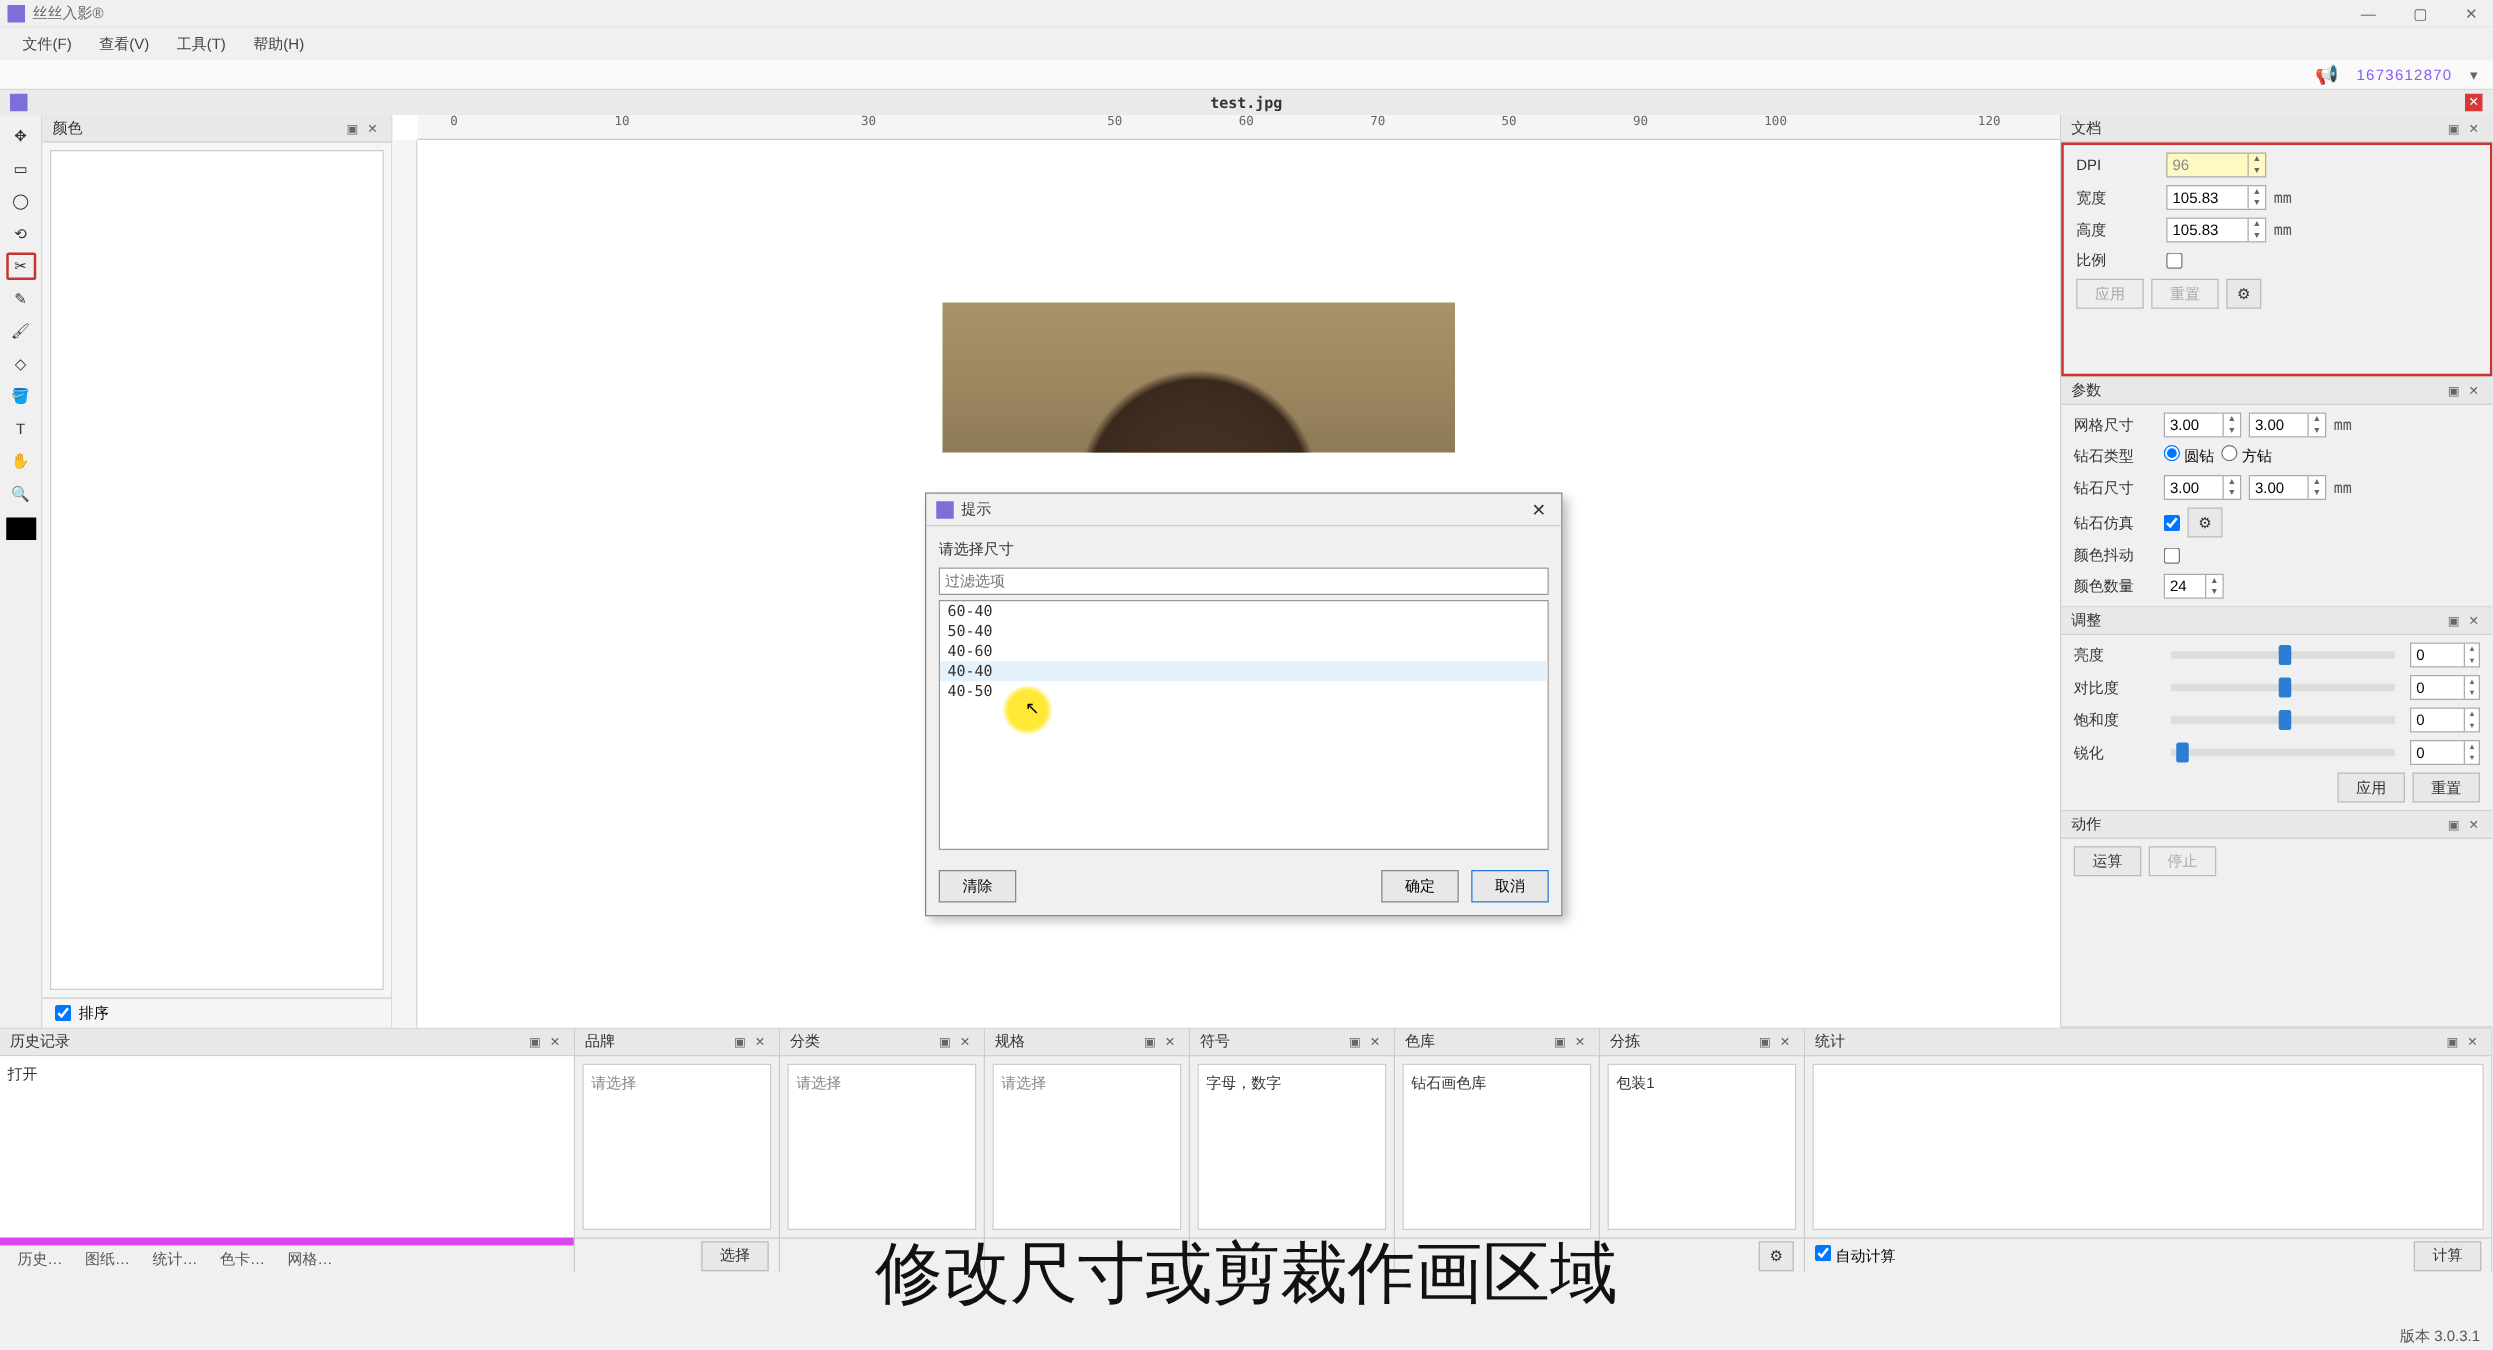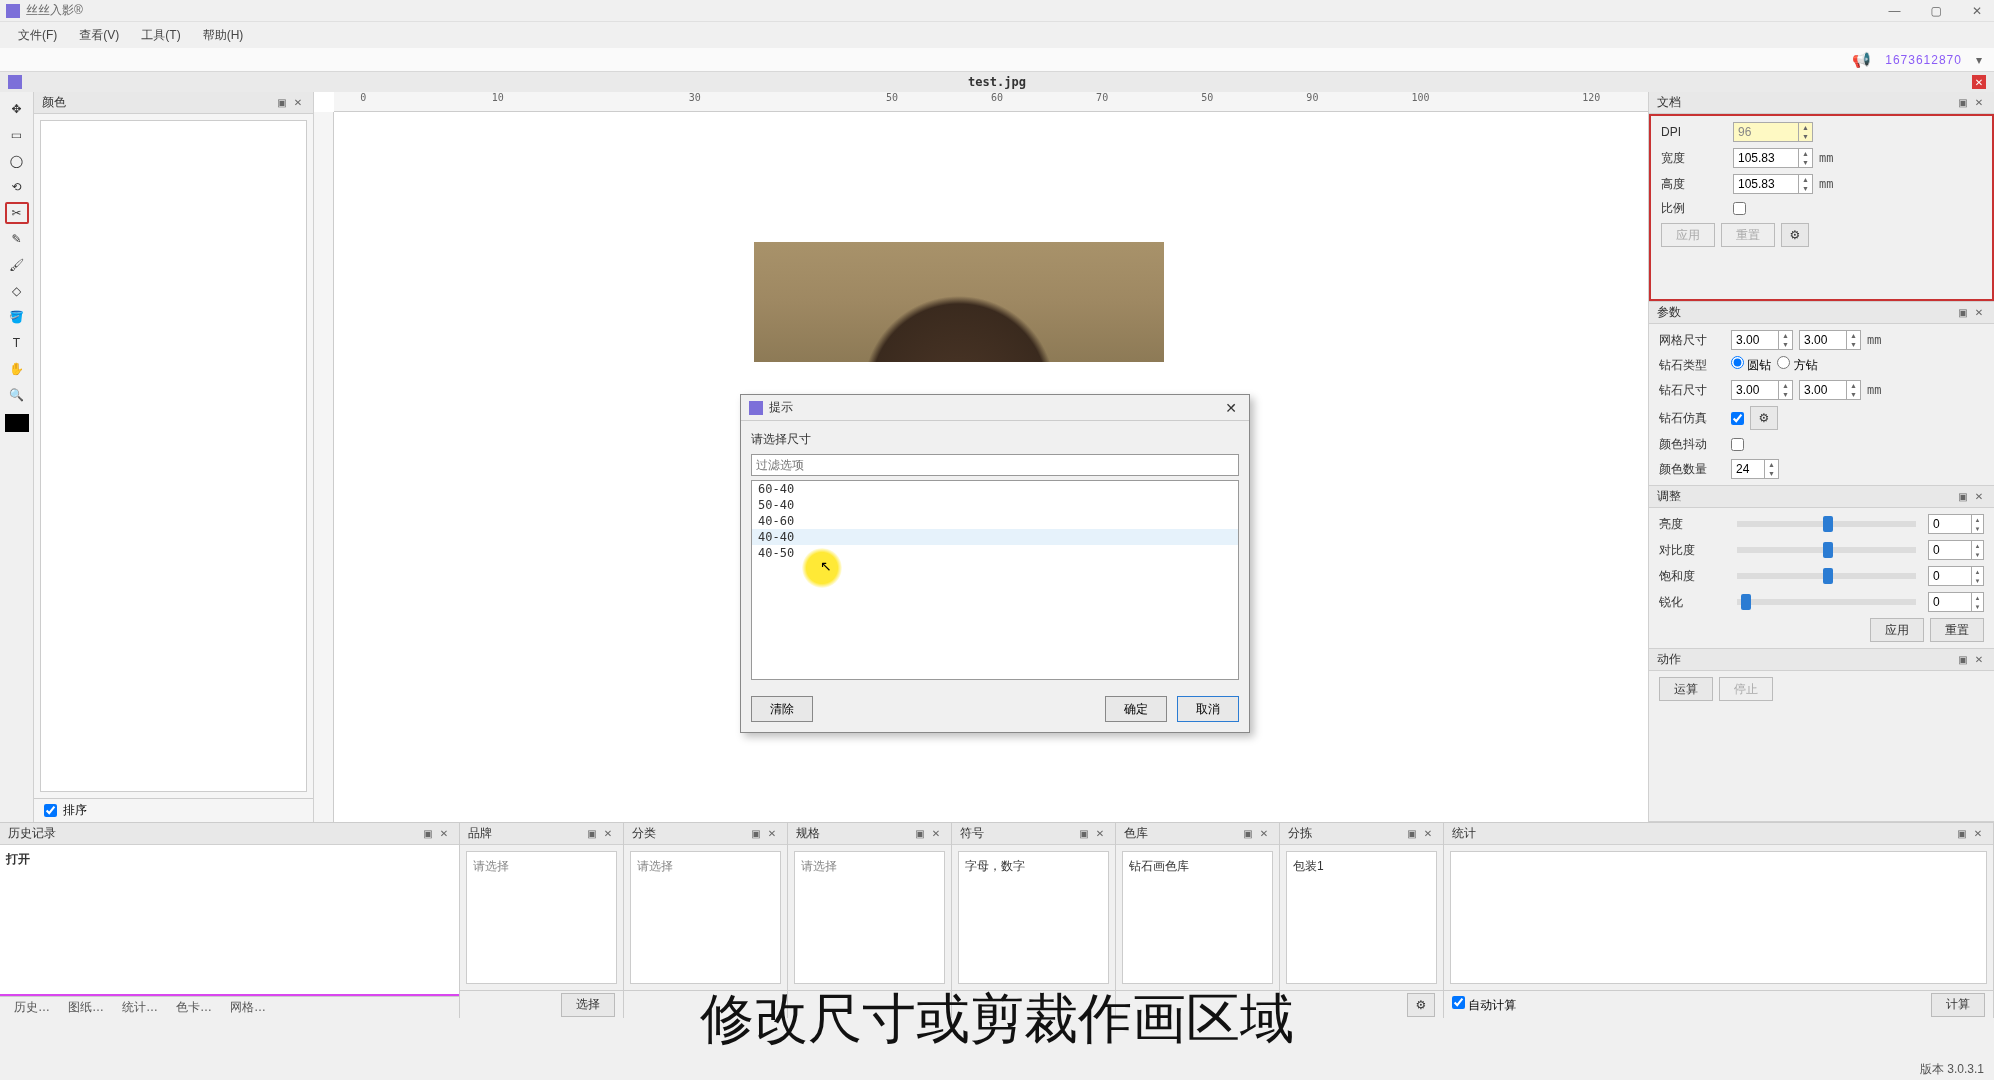--- a/index.html
+++ b/index.html
@@ -422,21 +422,21 @@
 
 <div class="bottomrow">
   <div class="bp" style="width:460px">
     <div class="panel-header">
         <span class="title">历史记录</span>
         <span class="ctrls">
           <span class="pctrl">▣</span>
           <span class="pctrl">✕</span>
         </span>
       </div>
-    <div class="body" style="margin:0;border:none;border-bottom:2px solid #d946ef;font-weight:bold;">
+    <div class="body" style="margin:0;border:none;border-bottom:6px solid #d946ef;">
         <div style="color:#333">打开</div>
       </div>
     <div class="tabbar">
       <span class="tab">历史…</span>
       <span class="tab">图纸…</span>
       <span class="tab">统计…</span>
       <span class="tab">色卡…</span>
       <span class="tab">网格…</span>
     </div>
   </div>

